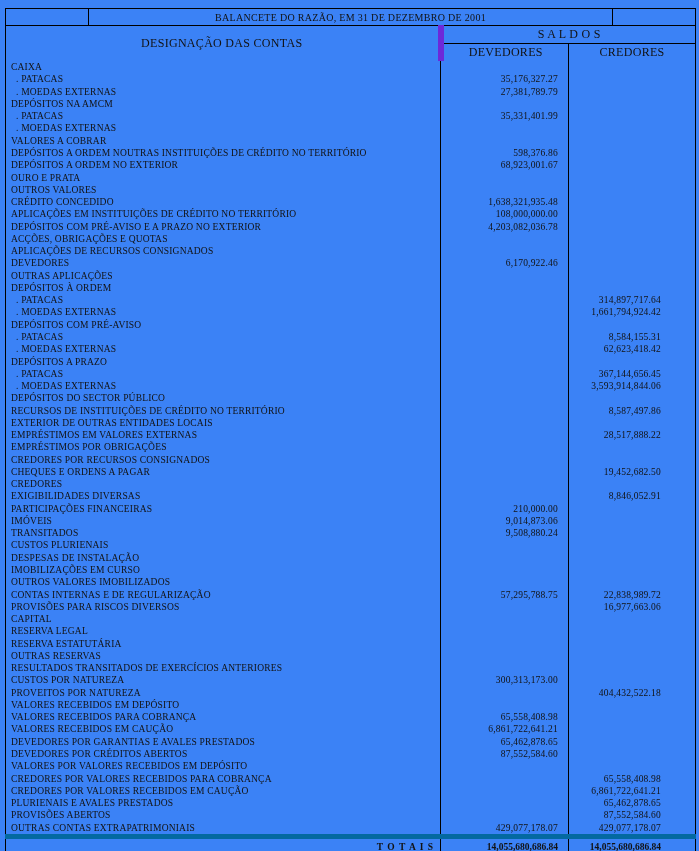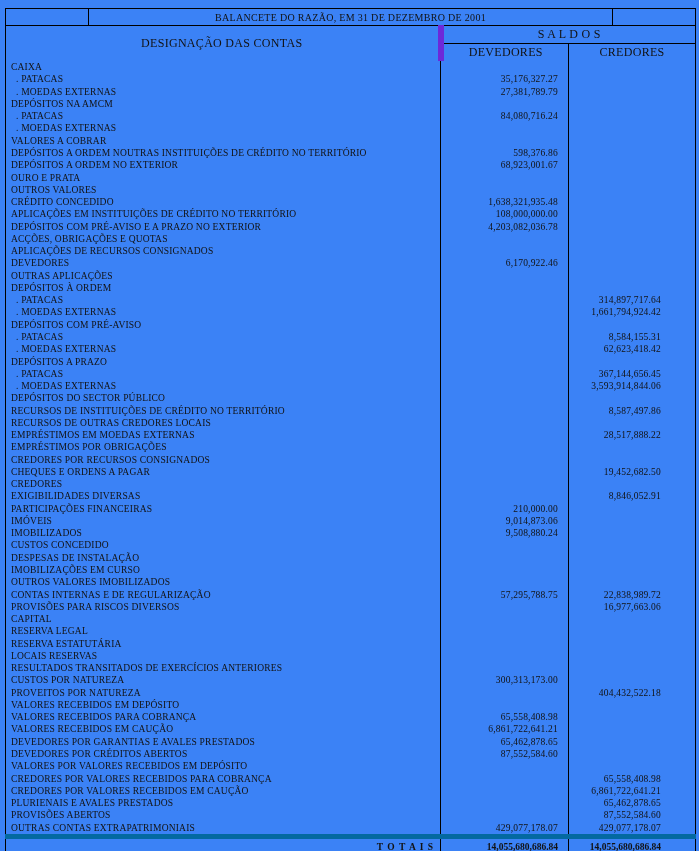--- a/index.html
+++ b/index.html
@@ -169,21 +169,21 @@
   </tr>
 
   <tr class="body-row">
     <td class="label-cell">DEPÓSITOS NA AMCM</td>
     <td class="devedores-cell"></td>
     <td class="credores-cell"></td>
   </tr>
 
   <tr class="body-row">
     <td class="label-cell indent">. PATACAS</td>
-    <td class="devedores-cell">84,080,716.24</td>
+    <td class="devedores-cell">35,331,401.99</td>
     <td class="credores-cell"></td>
   </tr>
 
   <tr class="body-row">
     <td class="label-cell indent">. MOEDAS EXTERNAS</td>
     <td class="devedores-cell"></td>
     <td class="credores-cell"></td>
   </tr>
 
   <tr class="body-row">
@@ -318,27 +318,27 @@
     <td class="credores-cell"></td>
   </tr>
 
   <tr class="body-row">
     <td class="label-cell">RECURSOS DE INSTITUIÇÕES DE CRÉDITO NO TERRITÓRIO</td>
     <td class="devedores-cell"></td>
     <td class="credores-cell">8,587,497.86</td>
   </tr>
 
   <tr class="body-row">
-    <td class="label-cell">RECURSOS DE OUTRAS CREDORES LOCAIS</td>
-    <td class="devedores-cell"></td>
-    <td class="credores-cell"></td>
-  </tr>
-
-  <tr class="body-row">
-    <td class="label-cell">EMPRÉSTIMOS EM MOEDAS EXTERNAS</td>
+    <td class="label-cell">EXTERIOR DE OUTRAS ENTIDADES LOCAIS</td>
+    <td class="devedores-cell"></td>
+    <td class="credores-cell"></td>
+  </tr>
+
+  <tr class="body-row">
+    <td class="label-cell">EMPRÉSTIMOS EM VALORES EXTERNAS</td>
     <td class="devedores-cell"></td>
     <td class="credores-cell">28,517,888.22</td>
   </tr>
 
   <tr class="body-row">
     <td class="label-cell">EMPRÉSTIMOS POR OBRIGAÇÕES</td>
     <td class="devedores-cell"></td>
     <td class="credores-cell"></td>
   </tr>
 
@@ -372,27 +372,27 @@
     <td class="credores-cell"></td>
   </tr>
 
   <tr class="body-row">
     <td class="label-cell">IMÓVEIS</td>
     <td class="devedores-cell">9,014,873.06</td>
     <td class="credores-cell"></td>
   </tr>
 
   <tr class="body-row">
-    <td class="label-cell">IMOBILIZADOS</td>
+    <td class="label-cell">TRANSITADOS</td>
     <td class="devedores-cell">9,508,880.24</td>
     <td class="credores-cell"></td>
   </tr>
 
   <tr class="body-row">
-    <td class="label-cell">CUSTOS CONCEDIDO</td>
+    <td class="label-cell">CUSTOS PLURIENAIS</td>
     <td class="devedores-cell"></td>
     <td class="credores-cell"></td>
   </tr>
 
   <tr class="body-row">
     <td class="label-cell">DESPESAS DE INSTALAÇÃO</td>
     <td class="devedores-cell"></td>
     <td class="credores-cell"></td>
   </tr>
 
@@ -432,21 +432,21 @@
     <td class="credores-cell"></td>
   </tr>
 
   <tr class="body-row">
     <td class="label-cell">RESERVA ESTATUTÁRIA</td>
     <td class="devedores-cell"></td>
     <td class="credores-cell"></td>
   </tr>
 
   <tr class="body-row">
-    <td class="label-cell">LOCAIS RESERVAS</td>
+    <td class="label-cell">OUTRAS RESERVAS</td>
     <td class="devedores-cell"></td>
     <td class="credores-cell"></td>
   </tr>
 
   <tr class="body-row">
     <td class="label-cell">RESULTADOS TRANSITADOS DE EXERCÍCIOS ANTERIORES</td>
     <td class="devedores-cell"></td>
     <td class="credores-cell"></td>
   </tr>
 

